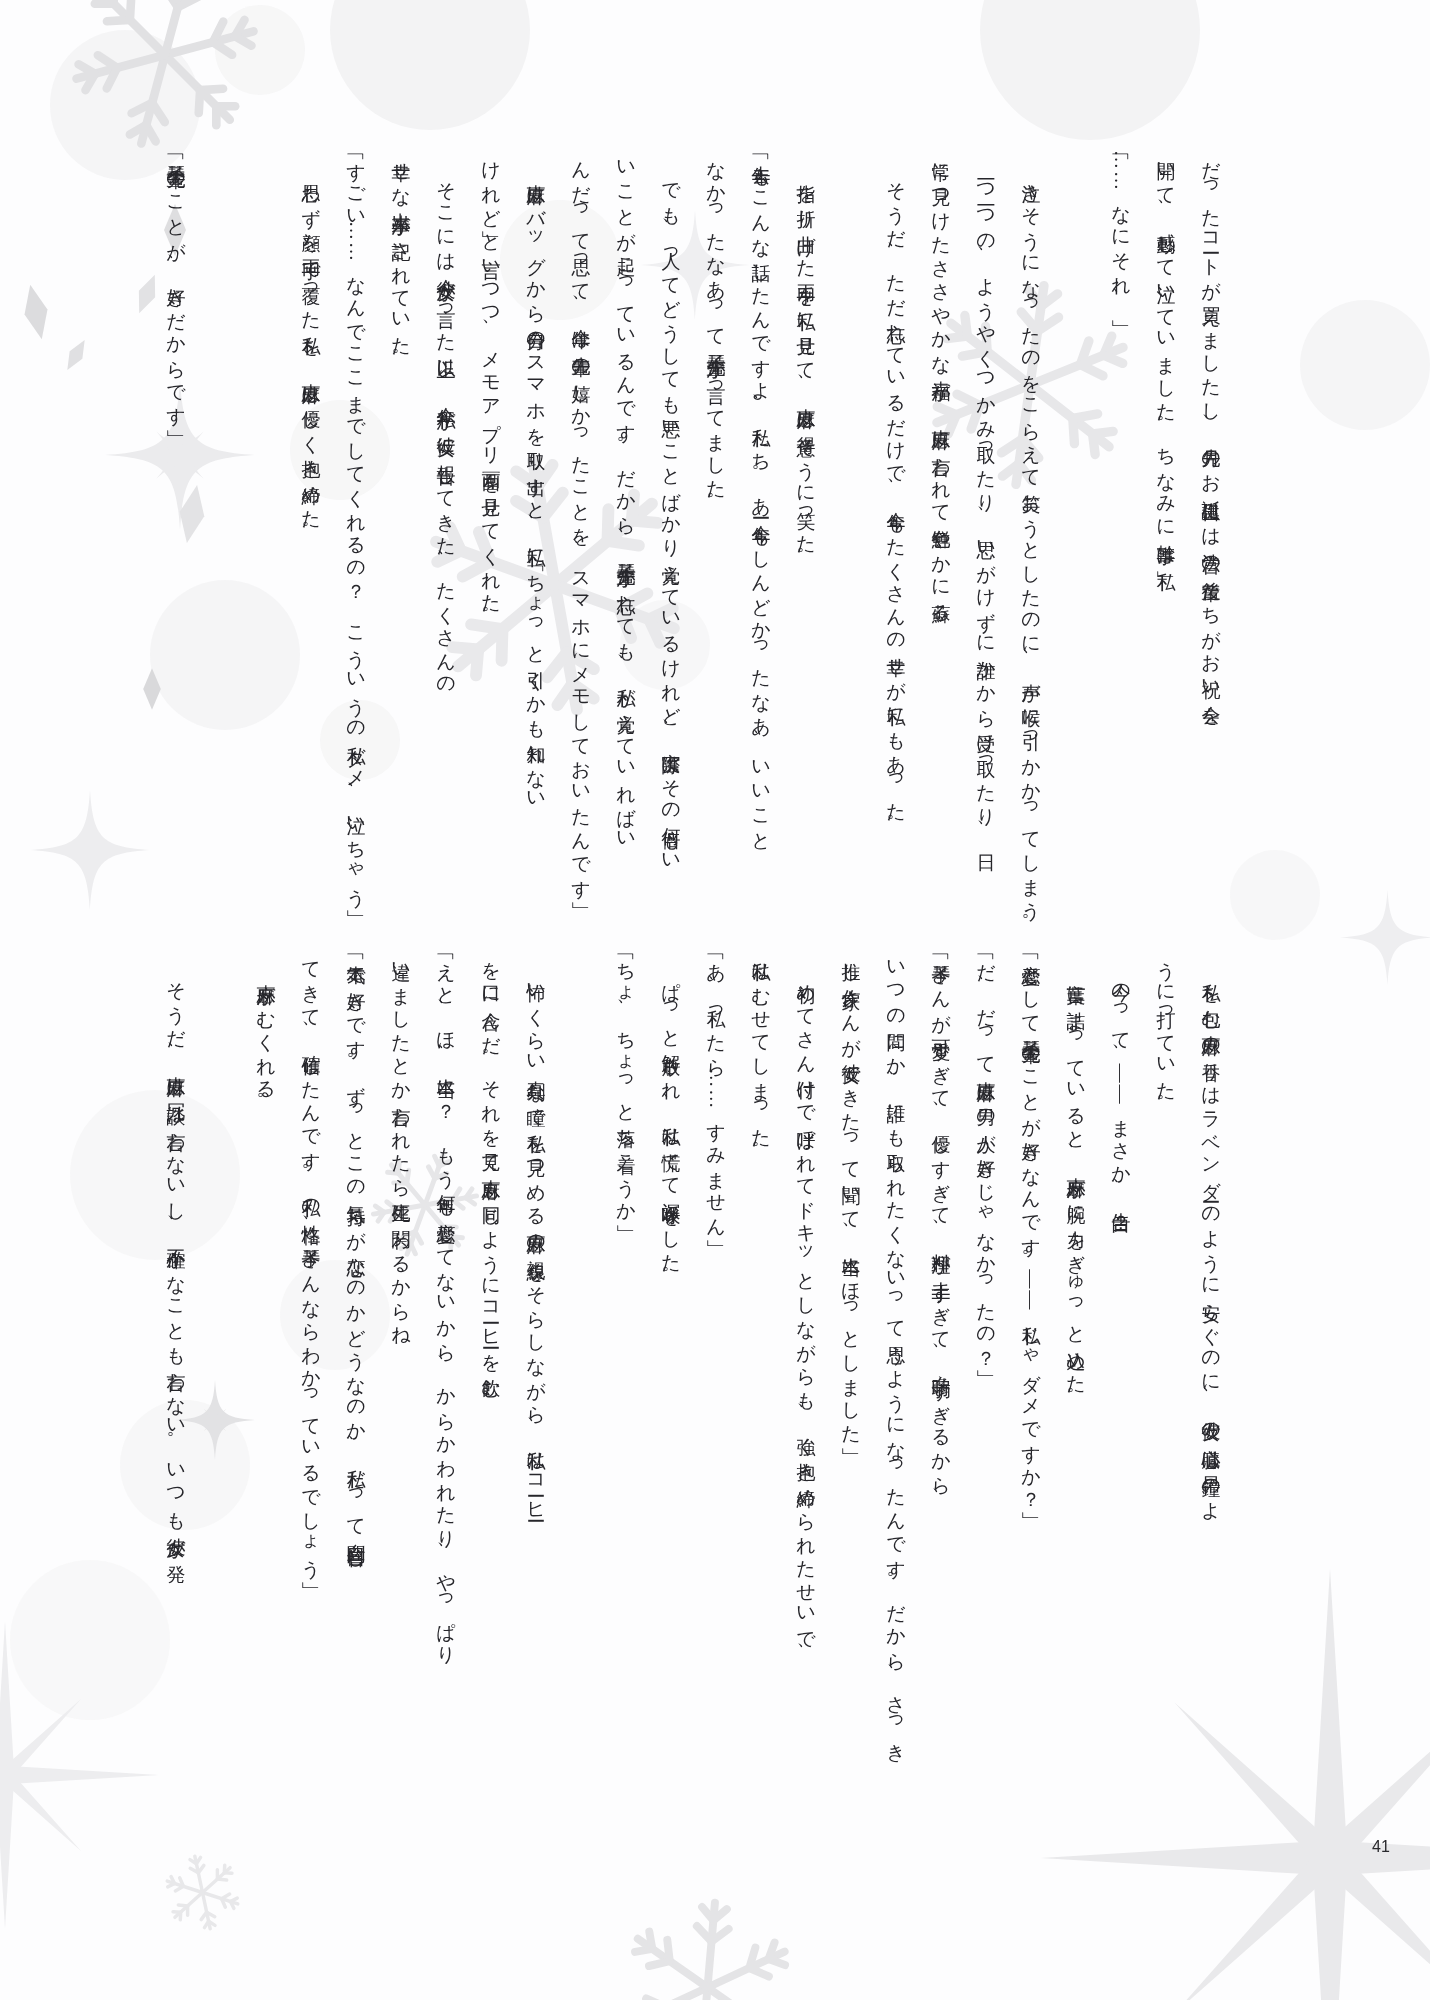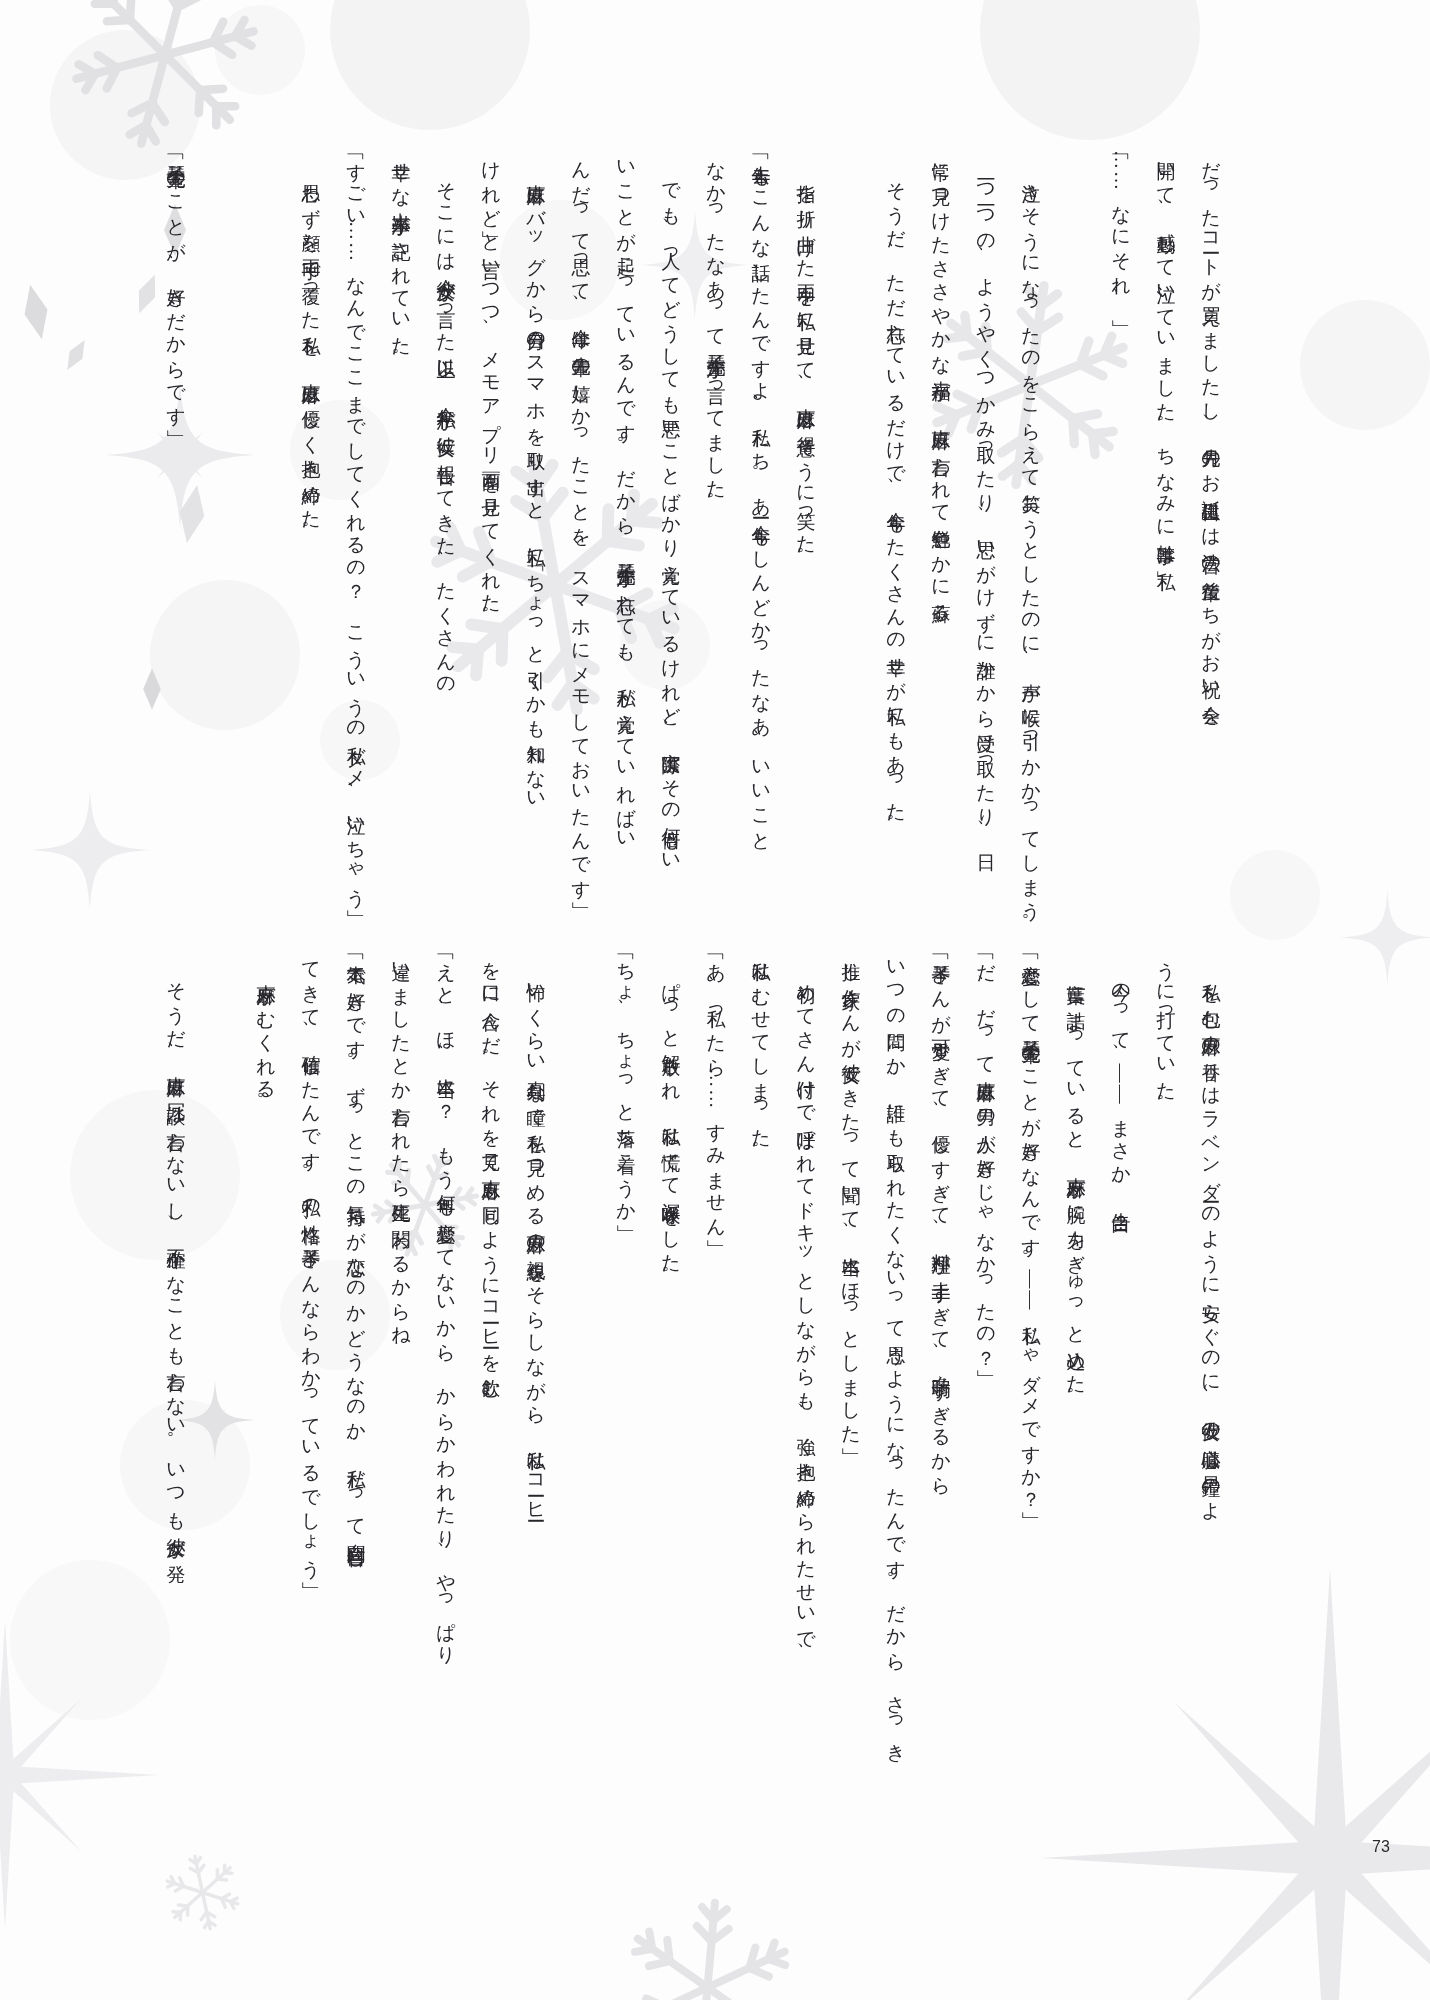--- a/index.html
+++ b/index.html
@@ -201,15 +201,15 @@
       <p>を口に含んだ。それを見て恵麻も同じようにコーヒーを飲む。</p>
       <p>「えと、ほ、本当に？　もう何年も恋愛してないから、からかわれたり、やっぱり</p>
       <p>違いましたとか言われたら生死に関わるからね</p>
       <p>「本気で好きです。ずっとこの気持ちが恋なのかどうなのか、私だって自問自答し</p>
       <p>てきて、確信したんです。私の性格、琴子さんならわかっているでしょう」</p>
       <p>　恵麻がむくれる。</p>
       <p>　</p>
       <p>　そうだ、恵麻は冗談は言わないし、不確かなことも言わない。いつも彼女が発</p>
     </div>
 
-  <div class="page-number">73</div>
+  <div class="page-number">41</div>
 
 </div>
 
 </body></html>

